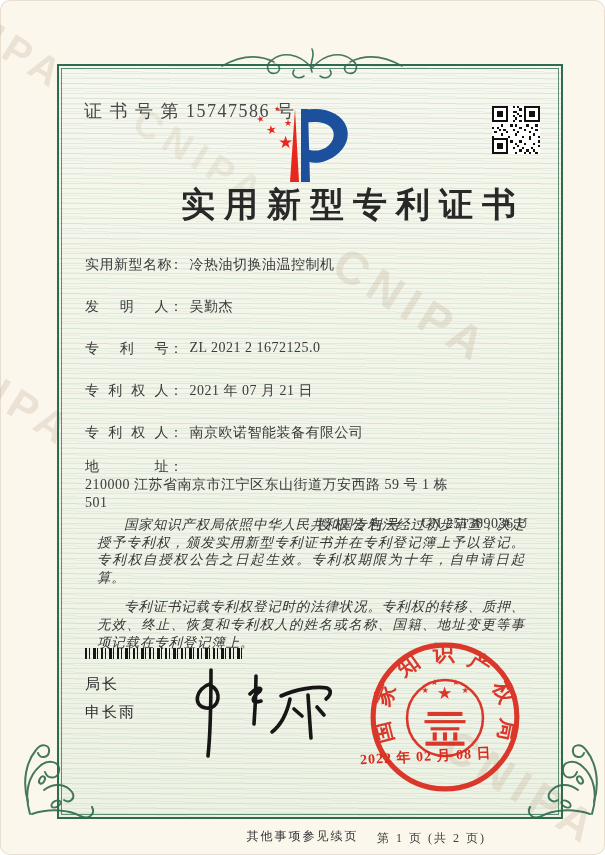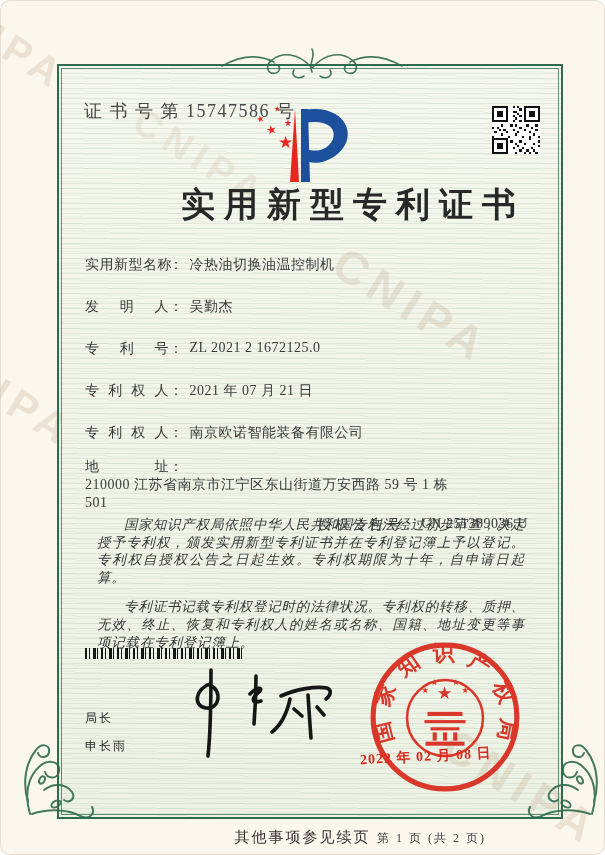--- a/index.html
+++ b/index.html
@@ -67,33 +67,33 @@
   
   .barcode{
     left:85px;top:648px;width:158px;height:11px;
     background:repeating-linear-gradient(90deg,
       #151515 0 2px, transparent 2px 4px,
       #151515 4px 5px, transparent 5px 8px,
       #151515 8px 11px, transparent 11px 12px,
       #151515 12px 13px, transparent 13px 16px);
   }
   
-  .officer{left:85px;top:704px;font-family:"Liberation Sans", sans-serif;
-    font-size:12px;line-height:28px;color:#2a2a2a;letter-spacing:2px;}
+  .officer{left:85px;top:670px;font-family:"Liberation Sans", sans-serif;
+    font-size:15px;line-height:28px;color:#2a2a2a;letter-spacing:2px;}
   .signature{left:186px;top:664px;}
   
   .seal{left:368px;top:640px;width:154px;height:154px;opacity:0.93;}
   .seal-date{
     left:360px;top:747px;width:160px;font-size:14px;font-weight:bold;
     color:#d92a1d;letter-spacing:1px;transform:rotate(-3deg);white-space:nowrap;
   }
   
   .page-num{left:57px;top:830px;width:429px;text-align:right;font-size:12px;
     letter-spacing:2px;color:#3e3e3e;}
-  .continuation{left:0;top:828px;width:605px;text-align:center;font-size:15px;
+  .continuation{left:0;top:828px;width:605px;text-align:center;font-size:12px;
     letter-spacing:2px;color:#333;}
 </style>
 </head>
 <body>
 
 <div class="page">
 
   <div class="panel"></div>
   <div class="wm wm1">CNIPA</div>
   <div class="wm wm2">CNIPA</div>

